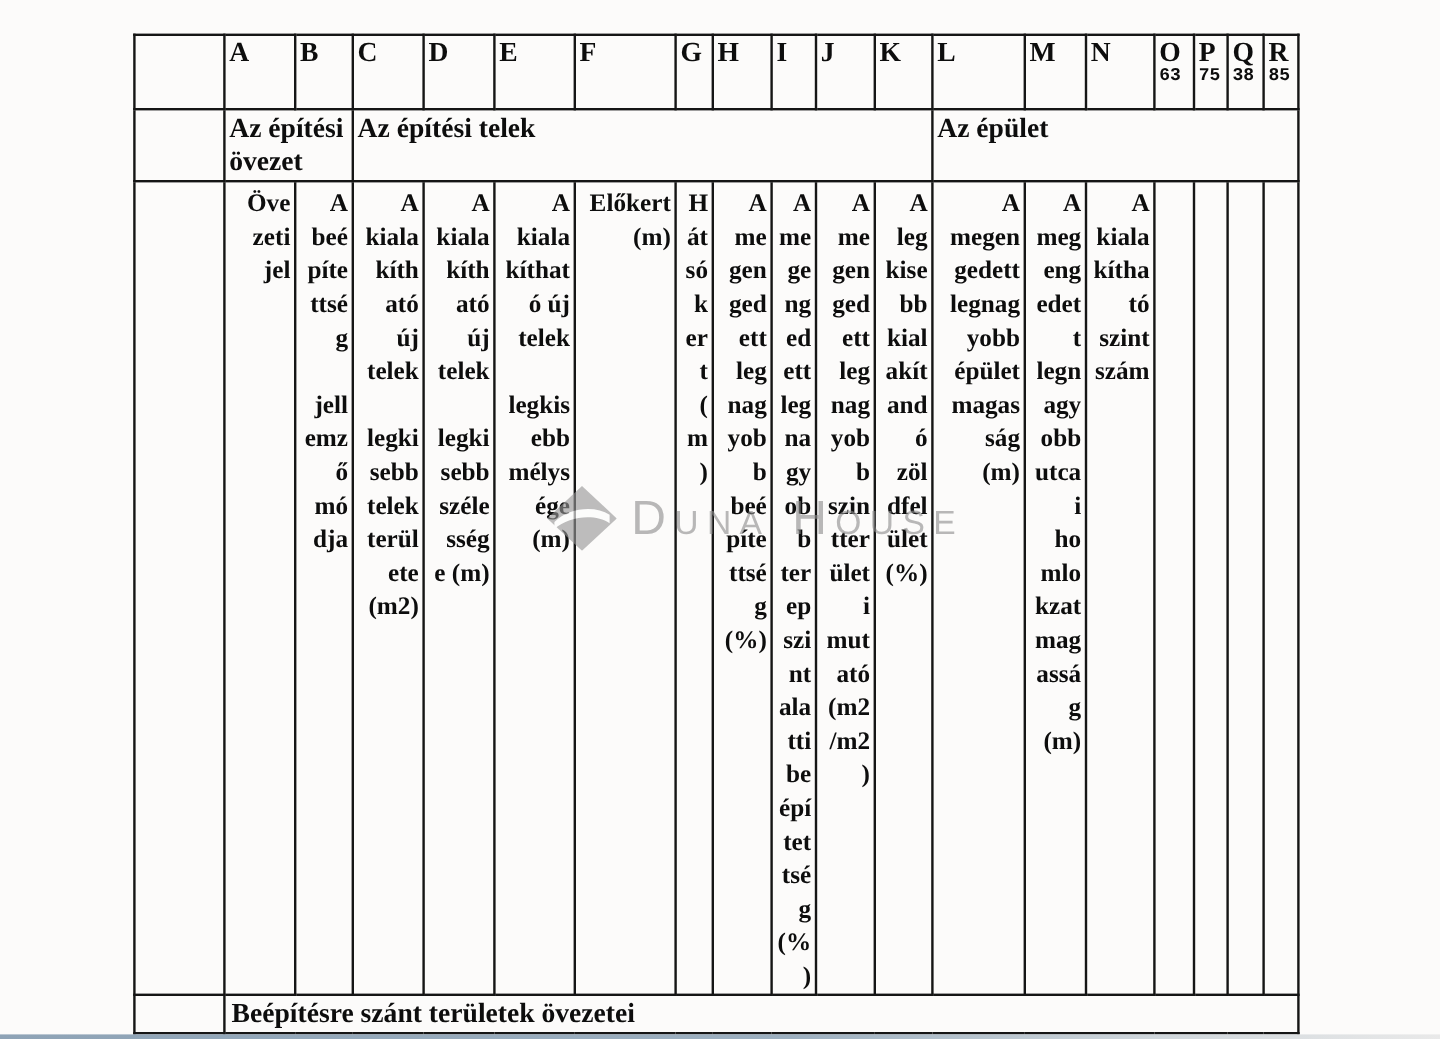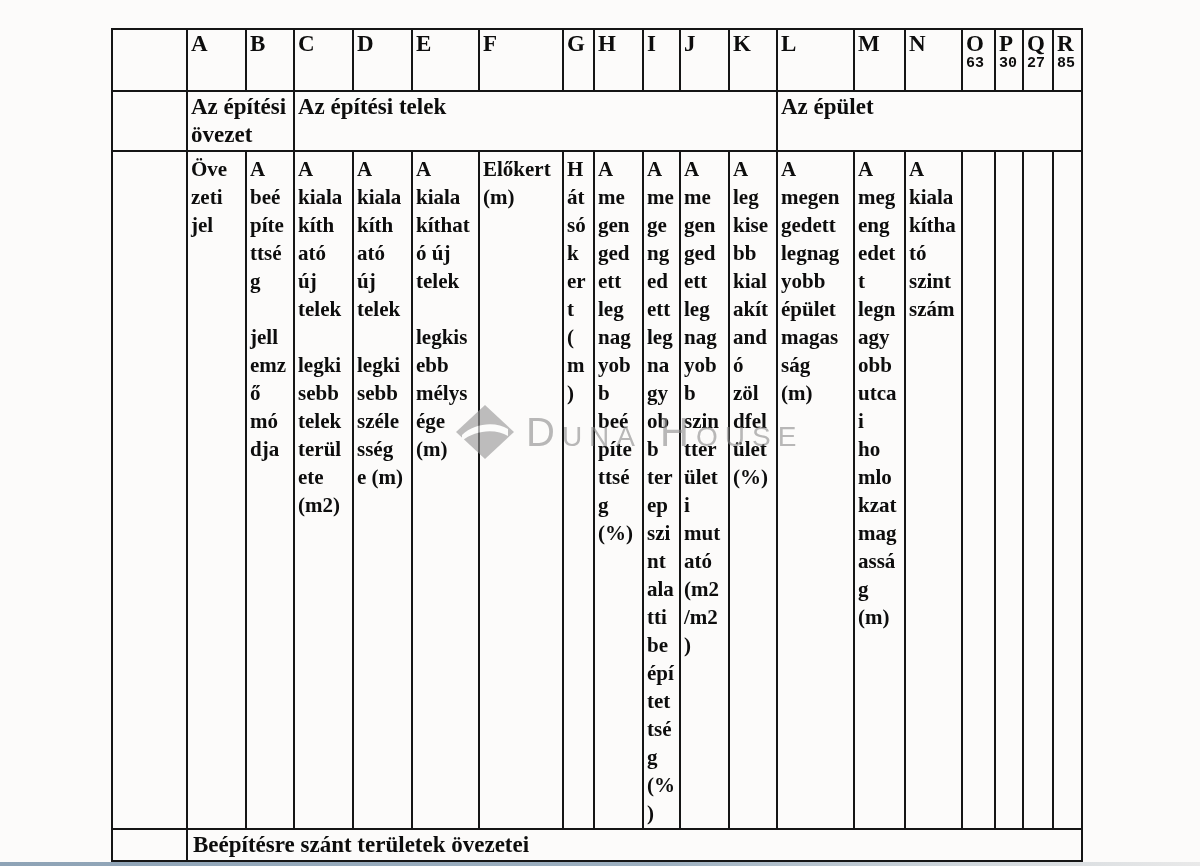--- a/index.html
+++ b/index.html
@@ -28,21 +28,21 @@
     overflow:hidden;
   }
   tr.r1{height:62px;}
   tr.r2{height:60px;}
   tr.r3{height:670px;}
   tr.r4{height:21px;}
   tr.r1 td{font-size:23px;line-height:25px;}
   .sub{display:block;font-size:15px;line-height:15px;font-family:Liberation Mono, monospace;}
   .sub:empty{display:none;}
   tr.r2 td{font-size:23px;line-height:28px;}
-  tr.r3 td{font-size:21px;line-height:28px;white-space:pre-line;padding:3px 3px 1px 3px;}
+  tr.r3 td{font-size:21px;line-height:28px;white-space:pre-line;padding:3px 3px 1px 3px;text-align:right;}
   tr.r4 td{font-size:23px;line-height:28px;vertical-align:middle;padding-left:5px;}
   .watermark{
     position:absolute;
     left:456px;top:405px;
     display:flex;align-items:center;
     opacity:0.62;
     pointer-events:none;
   }
   .wm-text{
     font-family:Liberation Sans, sans-serif;
@@ -97,22 +97,22 @@
       <td><span>F</span></td>
       <td><span>G</span></td>
       <td><span>H</span></td>
       <td><span>I</span></td>
       <td><span>J</span></td>
       <td><span>K</span></td>
       <td><span>L</span></td>
       <td><span>M</span></td>
       <td><span>N</span></td>
       <td><span>O</span><span class="sub">63</span></td>
-      <td><span>P</span><span class="sub">30</span></td>
-      <td><span>Q</span><span class="sub">27</span></td>
+      <td><span>P</span><span class="sub">75</span></td>
+      <td><span>Q</span><span class="sub">38</span></td>
       <td><span>R</span><span class="sub">85</span></td>
     </tr>
 
     <tr class="r2">
       <td></td>
       <td colspan="2">Az építési övezet</td>
       <td colspan="9">Az építési telek</td>
       <td colspan="7">Az épület</td>
     </tr>
 

